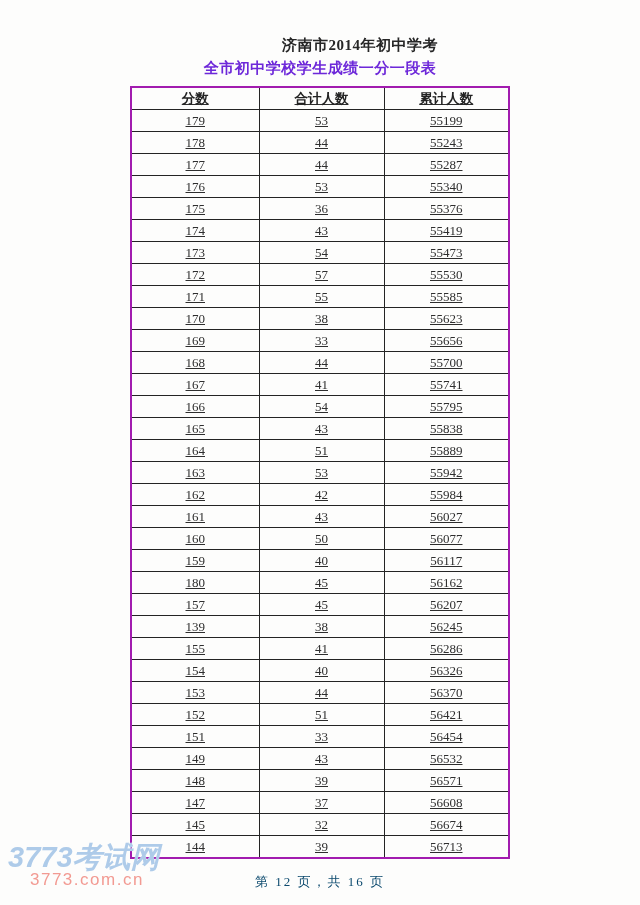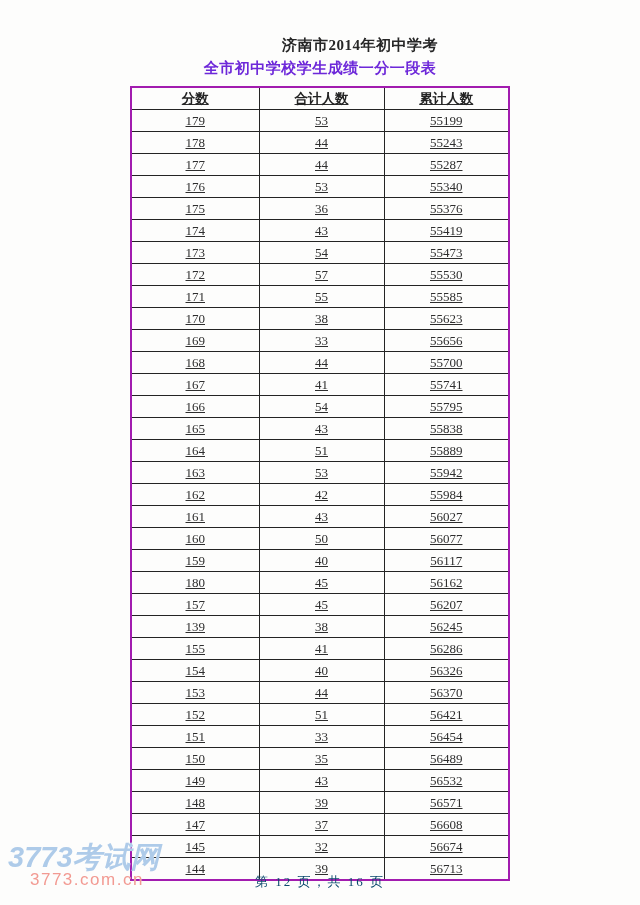--- a/index.html
+++ b/index.html
@@ -274,25 +274,20 @@
           <td>152</td>
           <td>51</td>
           <td>56421</td>
         </tr>
         <tr>
           <td>151</td>
           <td>33</td>
           <td>56454</td>
         </tr>
         <tr>
-          <td>150</td>
-          <td>35</td>
-          <td>56489</td>
-        </tr>
-        <tr>
           <td>149</td>
           <td>43</td>
           <td>56532</td>
         </tr>
         <tr>
           <td>148</td>
           <td>39</td>
           <td>56571</td>
         </tr>
         <tr>

